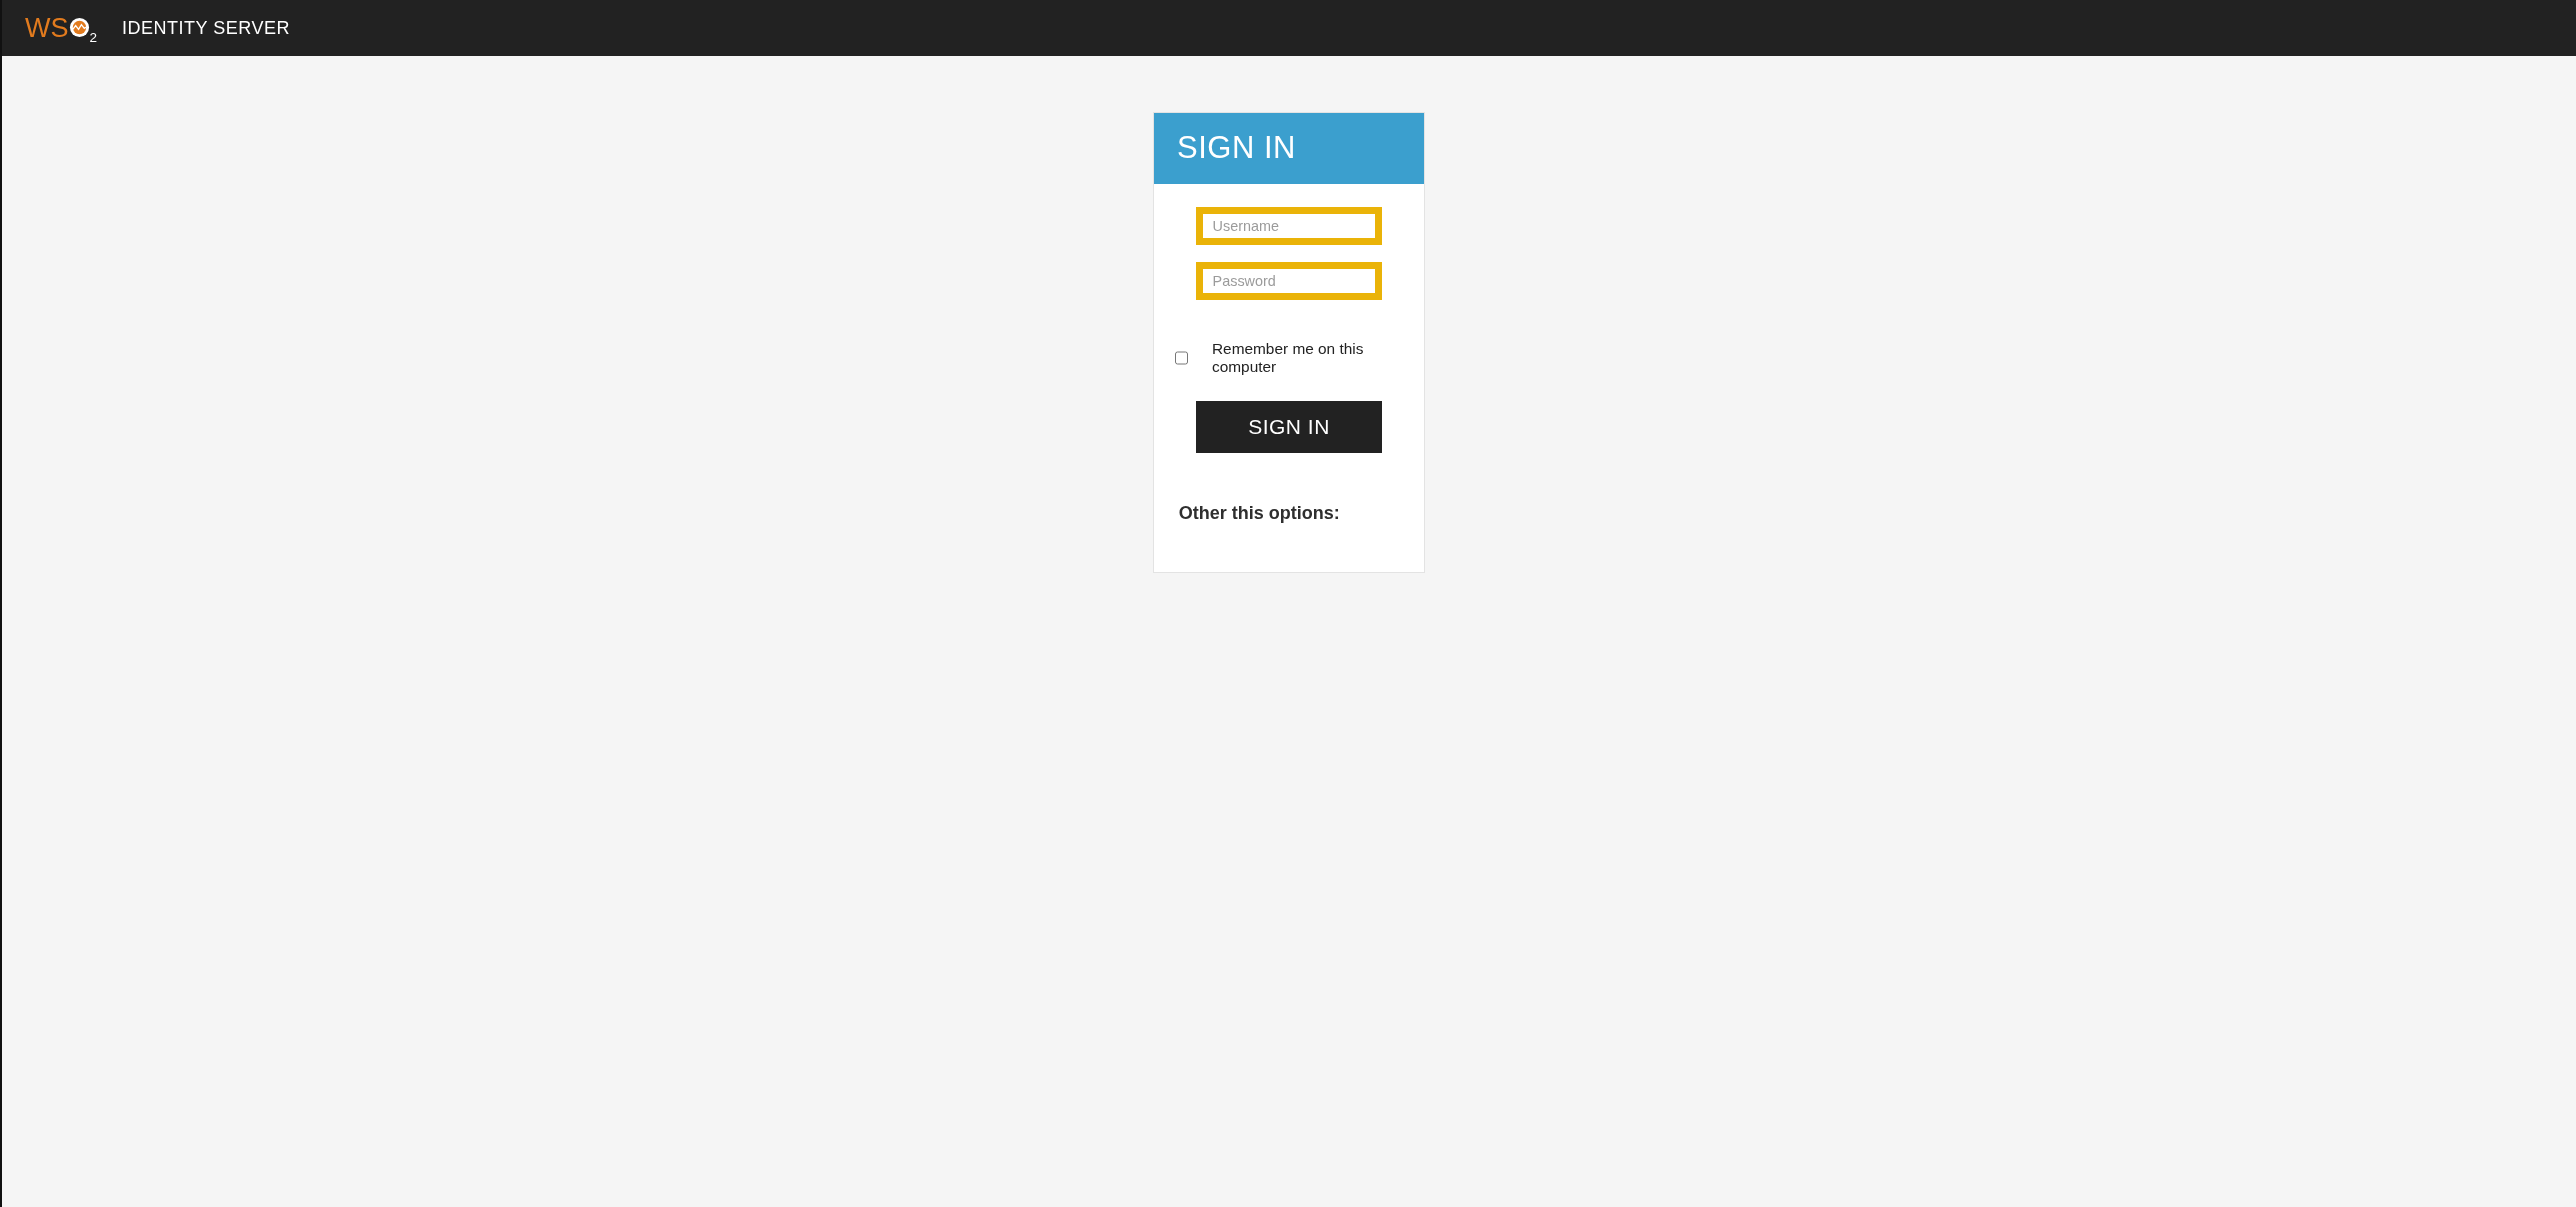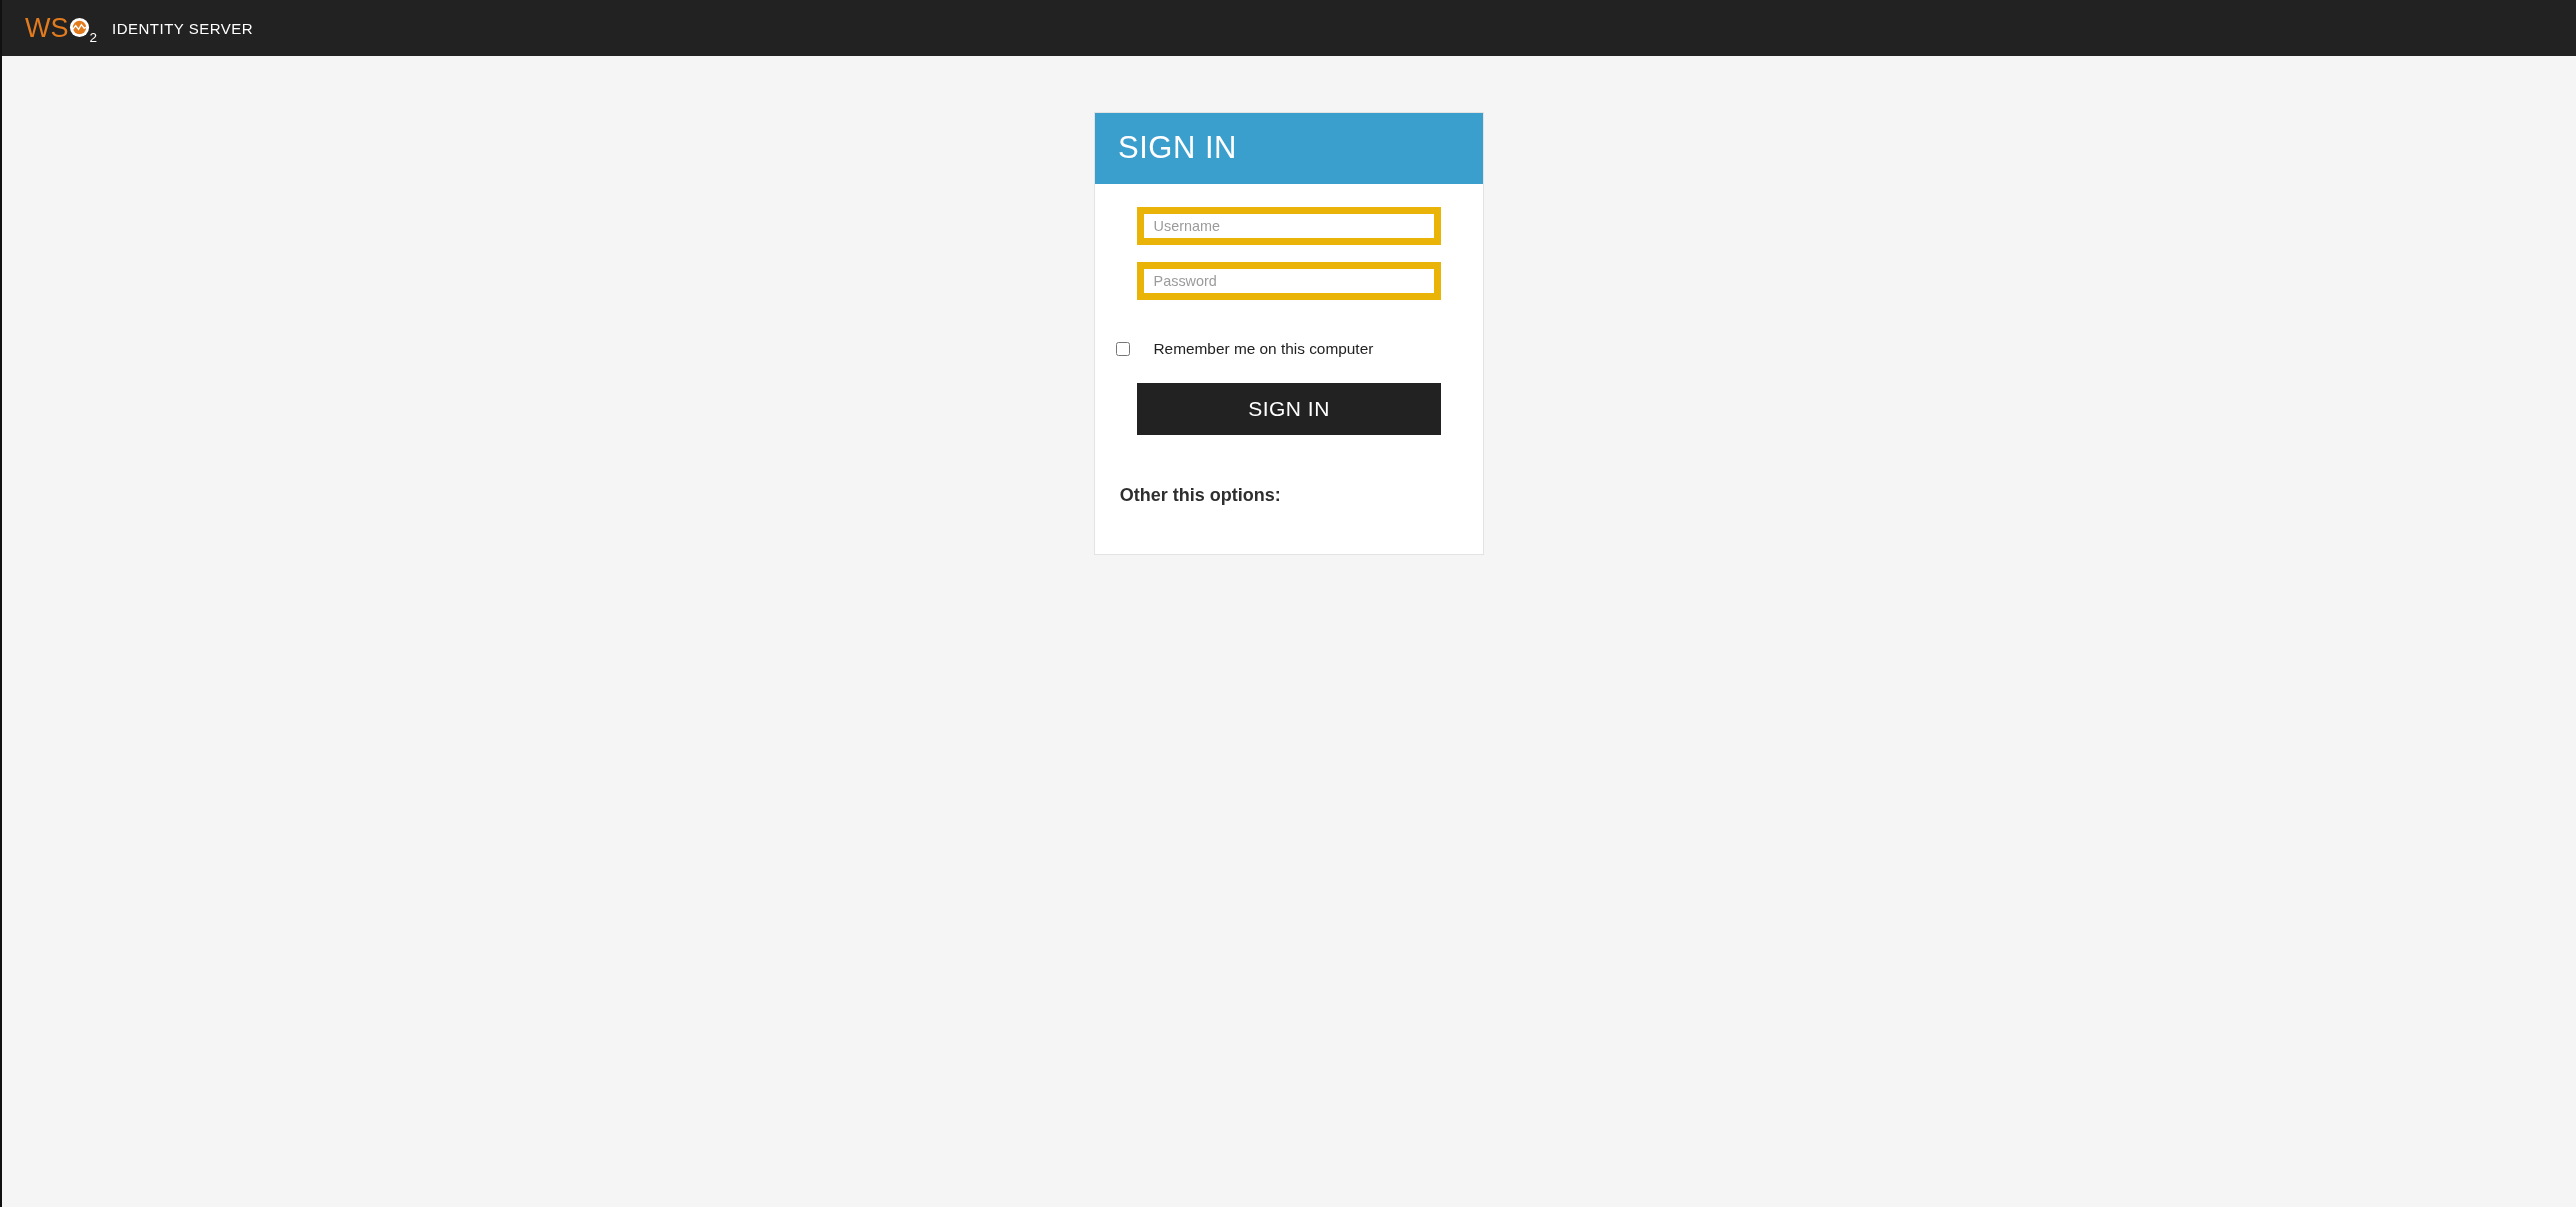--- a/index.html
+++ b/index.html
@@ -43,35 +43,35 @@
     top: 1.9px;
   }
   .logo .sub2 {
     font-size: 13.5px;
     position: relative;
     top: 5.8px;
     color: #fff;
   }
   .product-name {
     color: #fff;
-    font-size: 15px;
+    font-size: 18px;
     font-weight: 400;
-    margin-left: 15px;
+    margin-left: 25px;
     letter-spacing: 0.5px;
   }
 
   .content {
     display: flex;
     justify-content: center;
     padding-top: 56px;
     padding-bottom: 38px;
   }
 
   .card {
-    width: 390px;
+    width: 272px;
     background: #fff;
     border: 1px solid #e3e3e3;
   }
   .card-header {
     background: #3b9fce;
     color: #fff;
     padding: 17.3px 23px;
     font-size: 31px;
     font-weight: 300;
     letter-spacing: 0.5px;

